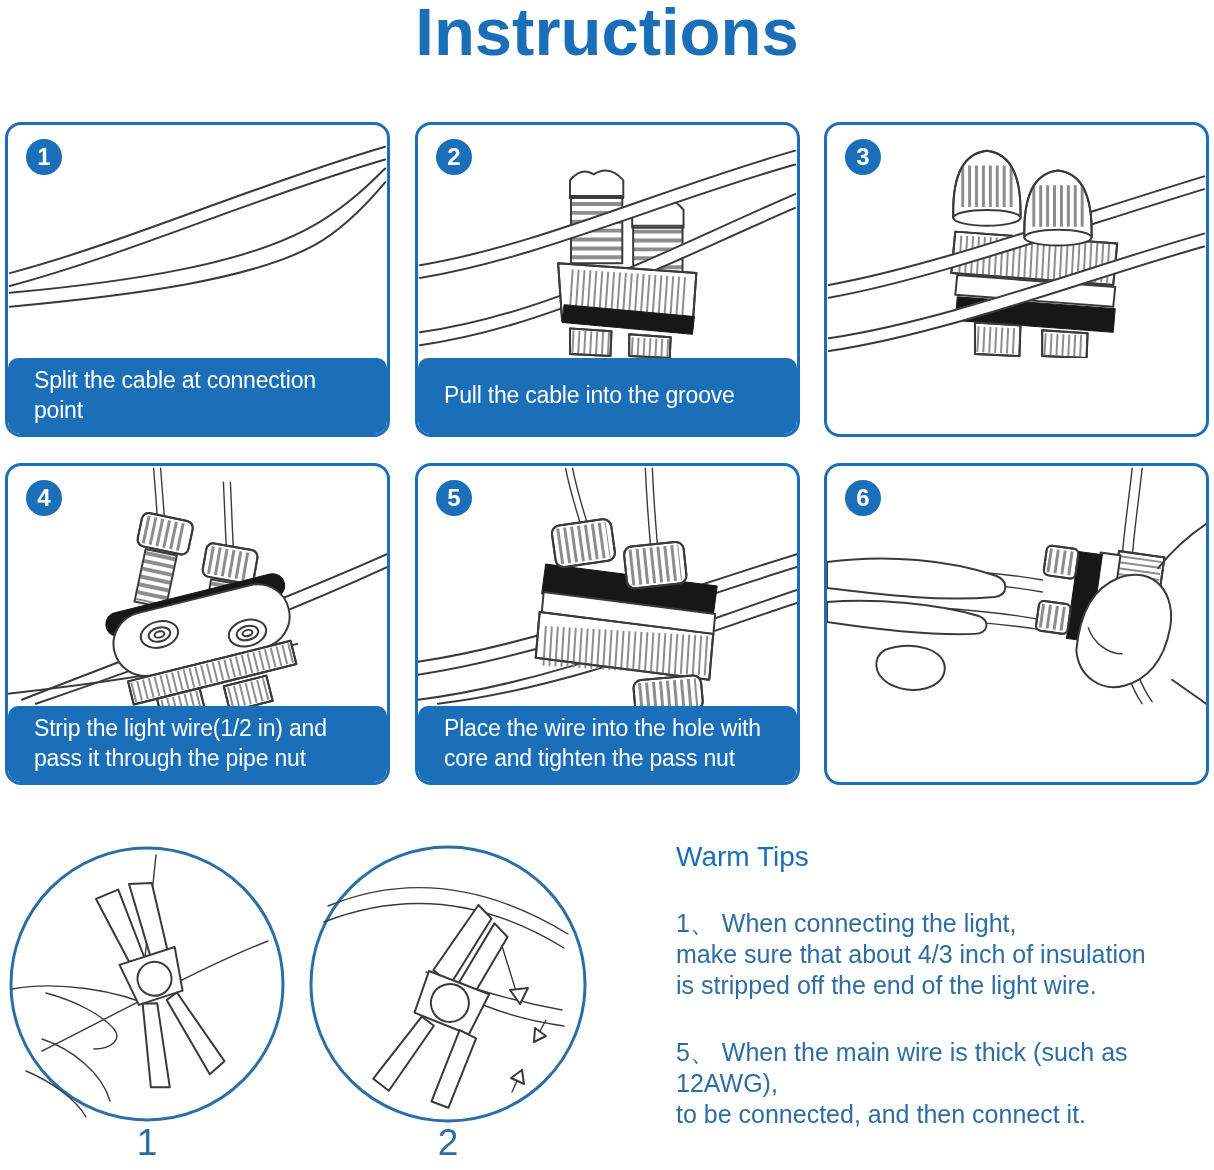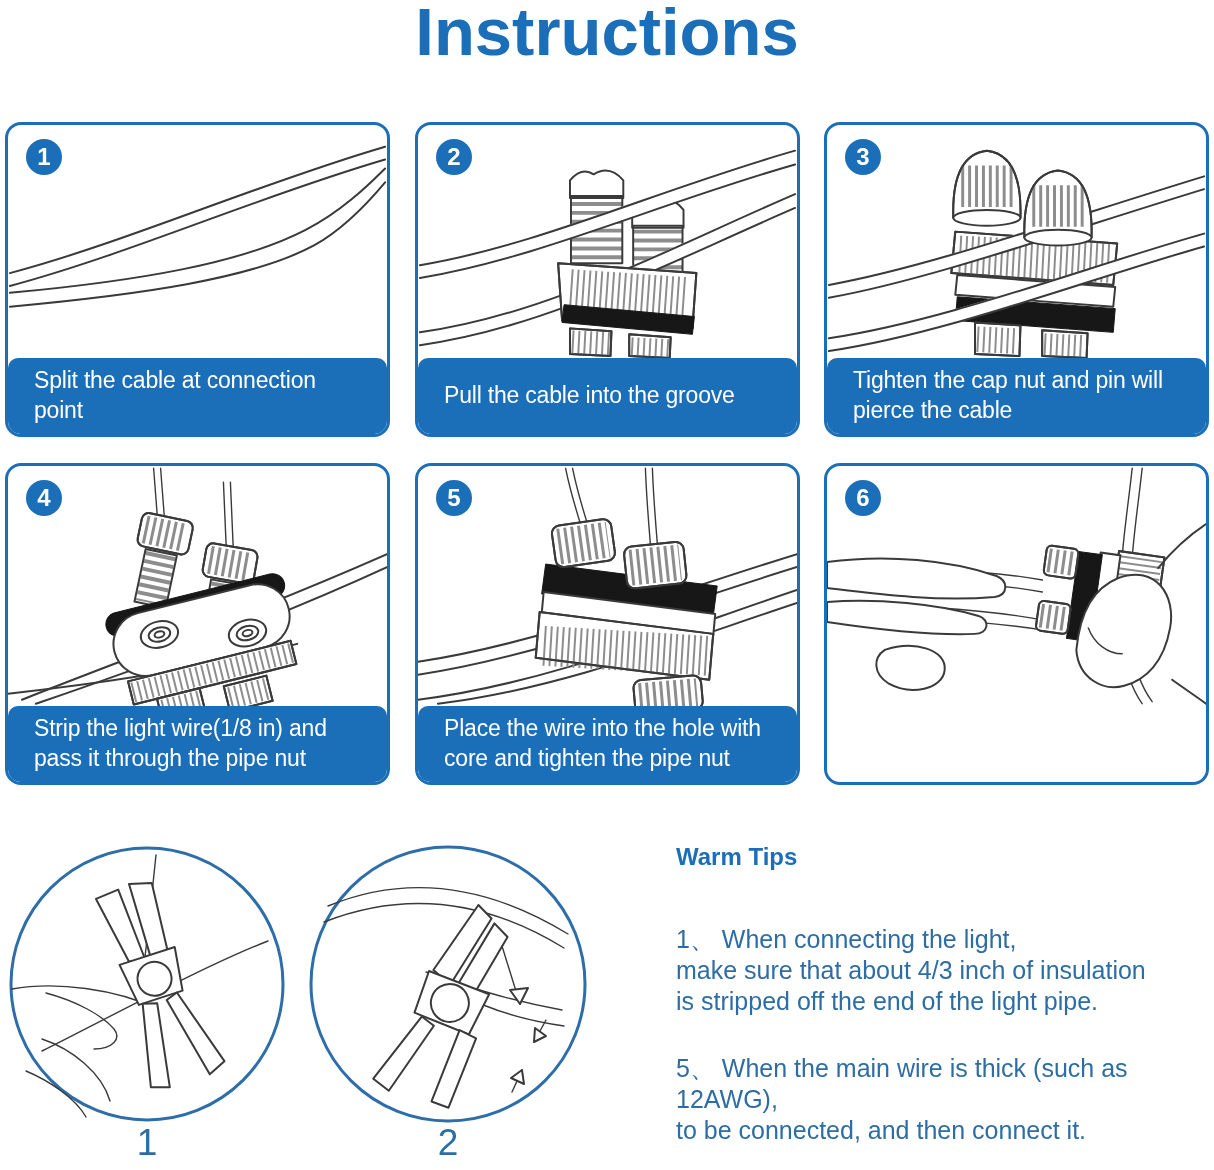--- a/index.html
+++ b/index.html
@@ -67,23 +67,23 @@
   .figure-label{
     position:absolute;text-align:center;
     color:var(--accent-text);font-size:37px;
   }
   #figure-label-1{left:6px; top:1122px; width:282px;}
   #figure-label-2{left:306px;top:1122px; width:284px;}
 
   
   .warm-tips{position:absolute;left:676px;top:834px;width:538px;}
   .warm-tips-heading{
-    color:var(--primary);font-size:24px;font-weight:bold;line-height:46px;
-  }
-  .tip{margin-top:44px;color:var(--accent-text);font-size:25px;line-height:31px;}
+    color:var(--primary);font-size:28px;font-weight:normal;line-height:46px;
+  }
+  .tip{margin-top:28px;color:var(--accent-text);font-size:25px;line-height:31px;}
   .tip + .tip{margin-top:36px;}
 </style>
 </head>
 <body>
 
 <div class="page-title">Instructions</div>
 
 <div class="panel" id="panel-1">
   <div class="badge">1</div>
   <div class="art">
@@ -166,21 +166,20 @@
         <line class="thread" x1="134" y1="62" x2="186" y2="62" stroke-width="42" stroke-dasharray="3 4"></line>
         <path class="ln" d="M126,94 Q124,30 160,26 Q196,30 194,94 Z"></path>
         <ellipse class="wf" cx="160" cy="94" rx="34" ry="8"></ellipse>
         <path class="wf" d="M198,114 Q196,50 232,46 Q268,50 266,114 Z"></path>
         <line class="thread" x1="206" y1="82" x2="258" y2="82" stroke-width="42" stroke-dasharray="3 4"></line>
         <path class="ln" d="M198,114 Q196,50 232,46 Q268,50 266,114 Z"></path>
         <ellipse class="wf" cx="232" cy="114" rx="34" ry="8"></ellipse>
       </g>
     </svg>
   </div>
-  <div class="caption">Tighten the cap nut and pin will pierce the cable</div>
 </div>
 
 <div class="panel" id="panel-4">
   <div class="badge">4</div>
   <div class="art">
     <svg viewBox="0 0 380 236">
       <g>
         <path class="cablew" d="M20,236 C120,196 250,150 380,92"></path>
         <path class="ln" d="M14,232 C114,192 244,146 380,86"></path>
         <path class="ln" d="M28,236 C128,202 256,156 380,99"></path>
@@ -222,21 +221,21 @@
         <rect class="ln" x="-84" y="24" width="168" height="24"></rect>
         <rect class="wf" x="-60" y="48" width="44" height="26"></rect>
         <line class="thread" x1="-57" y1="61" x2="-19" y2="61" stroke-width="22" stroke-dasharray="2 4"></line>
         <rect class="ln" x="-60" y="48" width="44" height="26"></rect>
         <rect class="wf" x="8" y="52" width="44" height="26"></rect>
         <line class="thread" x1="11" y1="65" x2="49" y2="65" stroke-width="22" stroke-dasharray="2 4"></line>
         <rect class="ln" x="8" y="52" width="44" height="26"></rect>
       </g>
     </svg>
   </div>
-  <div class="caption">Strip the light wire(1/8 in) and pass it through the pipe nut</div>
+  <div class="caption">Strip the light wire(1/2 in) and pass it through the pipe nut</div>
 </div>
 
 <div class="panel" id="panel-5">
   <div class="badge">5</div>
   <div class="art">
     <svg viewBox="0 0 380 236">
       <g>
         <path class="cablew" d="M0,200 C120,182 250,132 380,92"></path>
         <path class="ln" d="M0,194 C120,176 250,126 380,86"></path>
         <path class="ln" d="M0,207 C120,189 250,139 380,99"></path>
@@ -269,21 +268,21 @@
           <rect class="ln" x="-30" y="-22" width="60" height="42" rx="8"></rect>
         </g>
         <g transform="translate(238,98) rotate(-6)">
           <rect class="wf" x="-30" y="-22" width="60" height="42" rx="8"></rect>
           <line class="thread" x1="-25" y1="-1" x2="25" y2="-1" stroke-width="36" stroke-dasharray="3 4"></line>
           <rect class="ln" x="-30" y="-22" width="60" height="42" rx="8"></rect>
         </g>
       </g>
     </svg>
   </div>
-  <div class="caption">Place the wire into the hole with core and tighten the pipe nut</div>
+  <div class="caption">Place the wire into the hole with core and tighten the pass nut</div>
 </div>
 
 <div class="panel" id="panel-6">
   <div class="badge">6</div>
   <div class="art">
     <svg viewBox="0 0 380 236">
       <g>
         <path class="lnt" d="M0,108 C70,100 150,100 216,112"></path>
         <path class="lnt" d="M0,120 C70,112 150,112 216,124"></path>
         <path class="lnt" d="M0,138 C70,136 150,140 216,152"></path>
@@ -375,19 +374,19 @@
     </g>
   </svg>
 </div>
 <div class="figure-label" id="figure-label-2">2</div>
 
 <div class="warm-tips">
   <div class="warm-tips-heading">Warm Tips</div>
   <div class="tip">
     <div>1、 When connecting the light,</div>
     <div>make sure that about 4/3 inch of insulation</div>
-    <div>is stripped off the end of the light pipe.</div>
+    <div>is stripped off the end of the light wire.</div>
   </div>
   <div class="tip">
     <div>5、 When the main wire is thick (such as 12AWG),</div>
     <div>to be connected, and then connect it.</div>
   </div>
 </div>
 
 </body></html>

